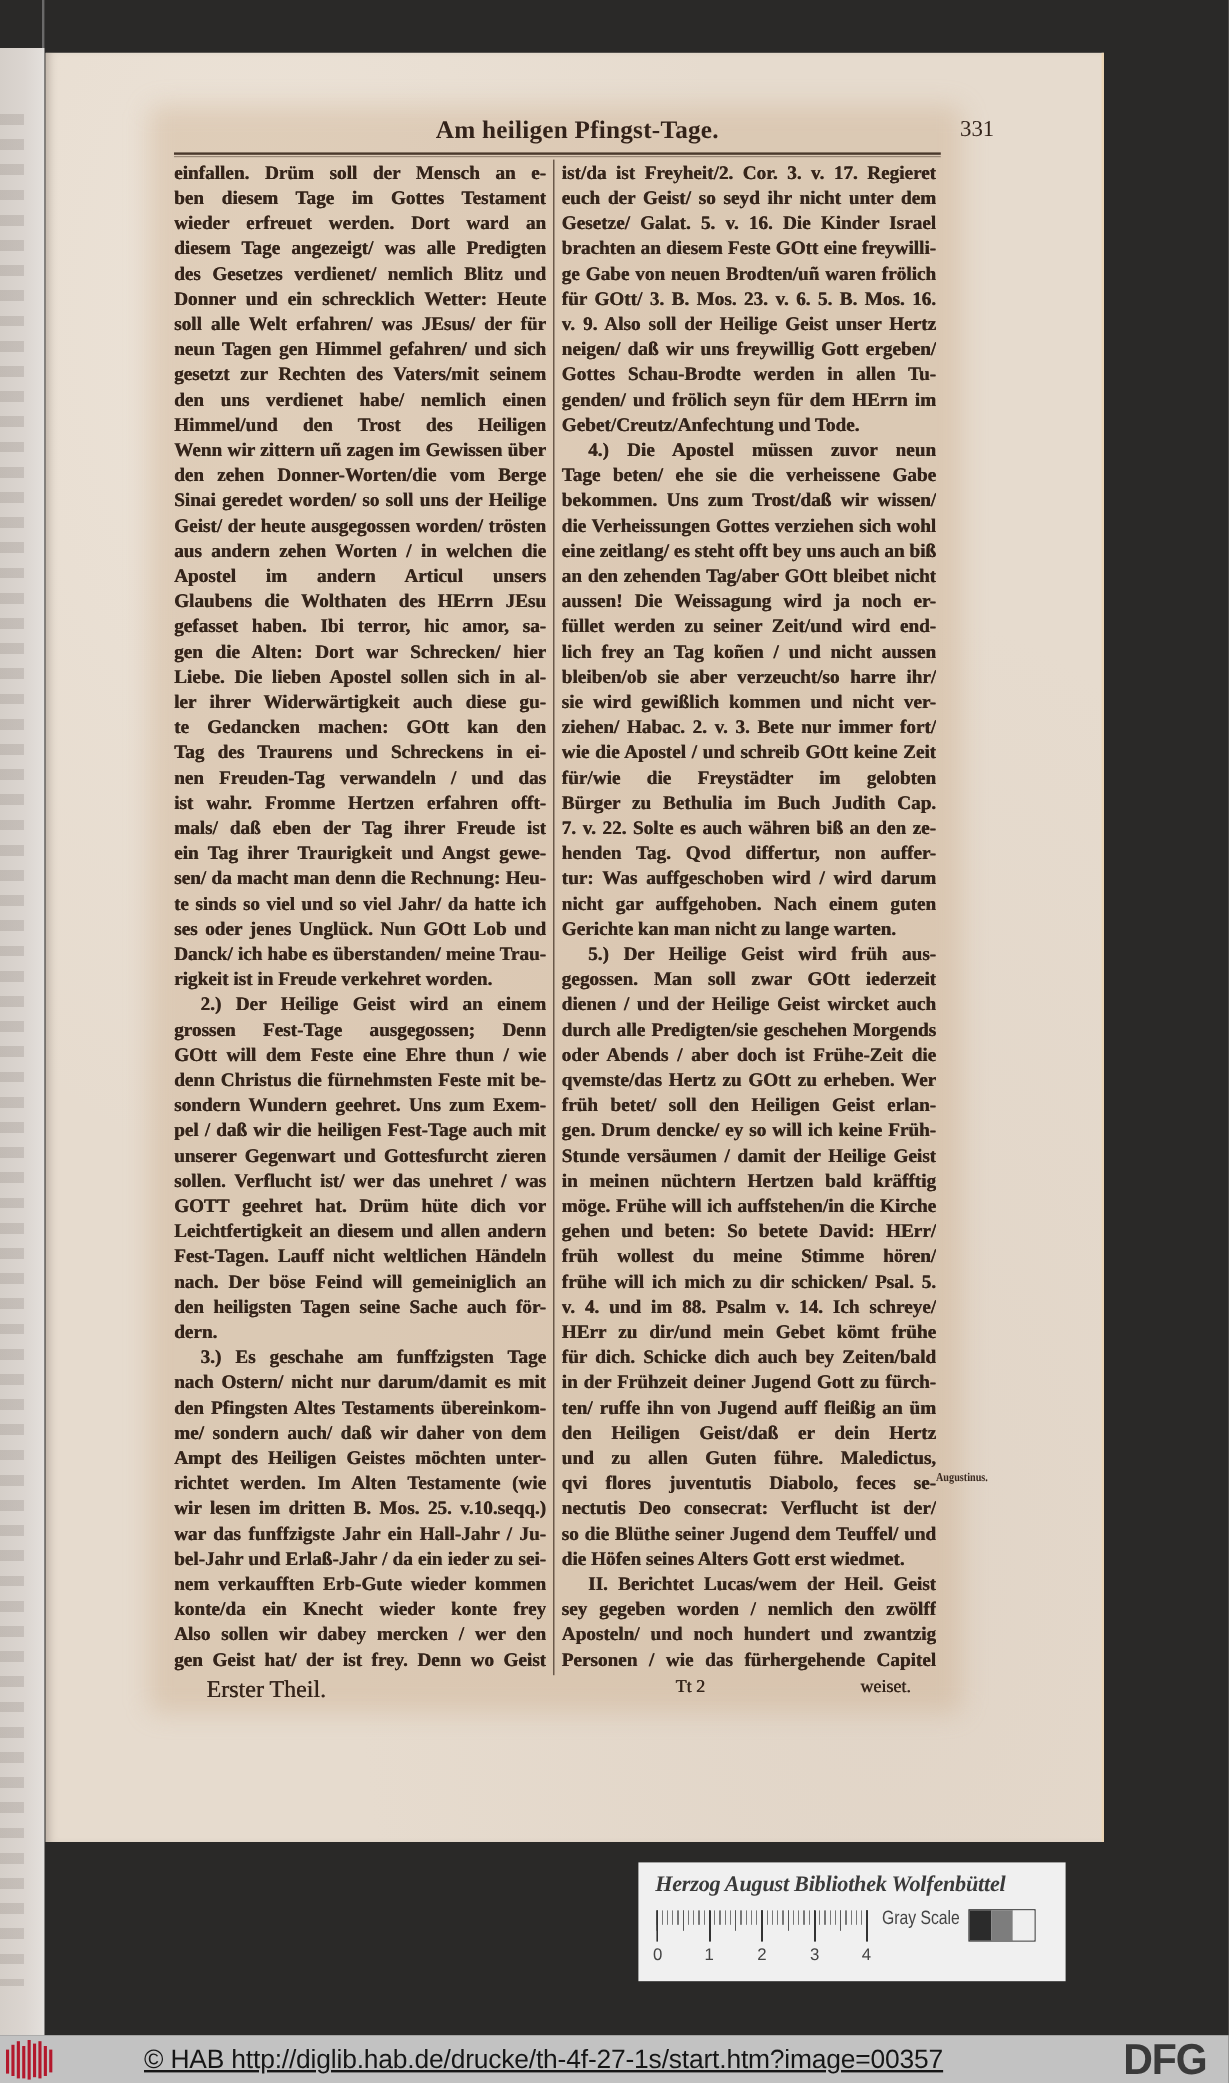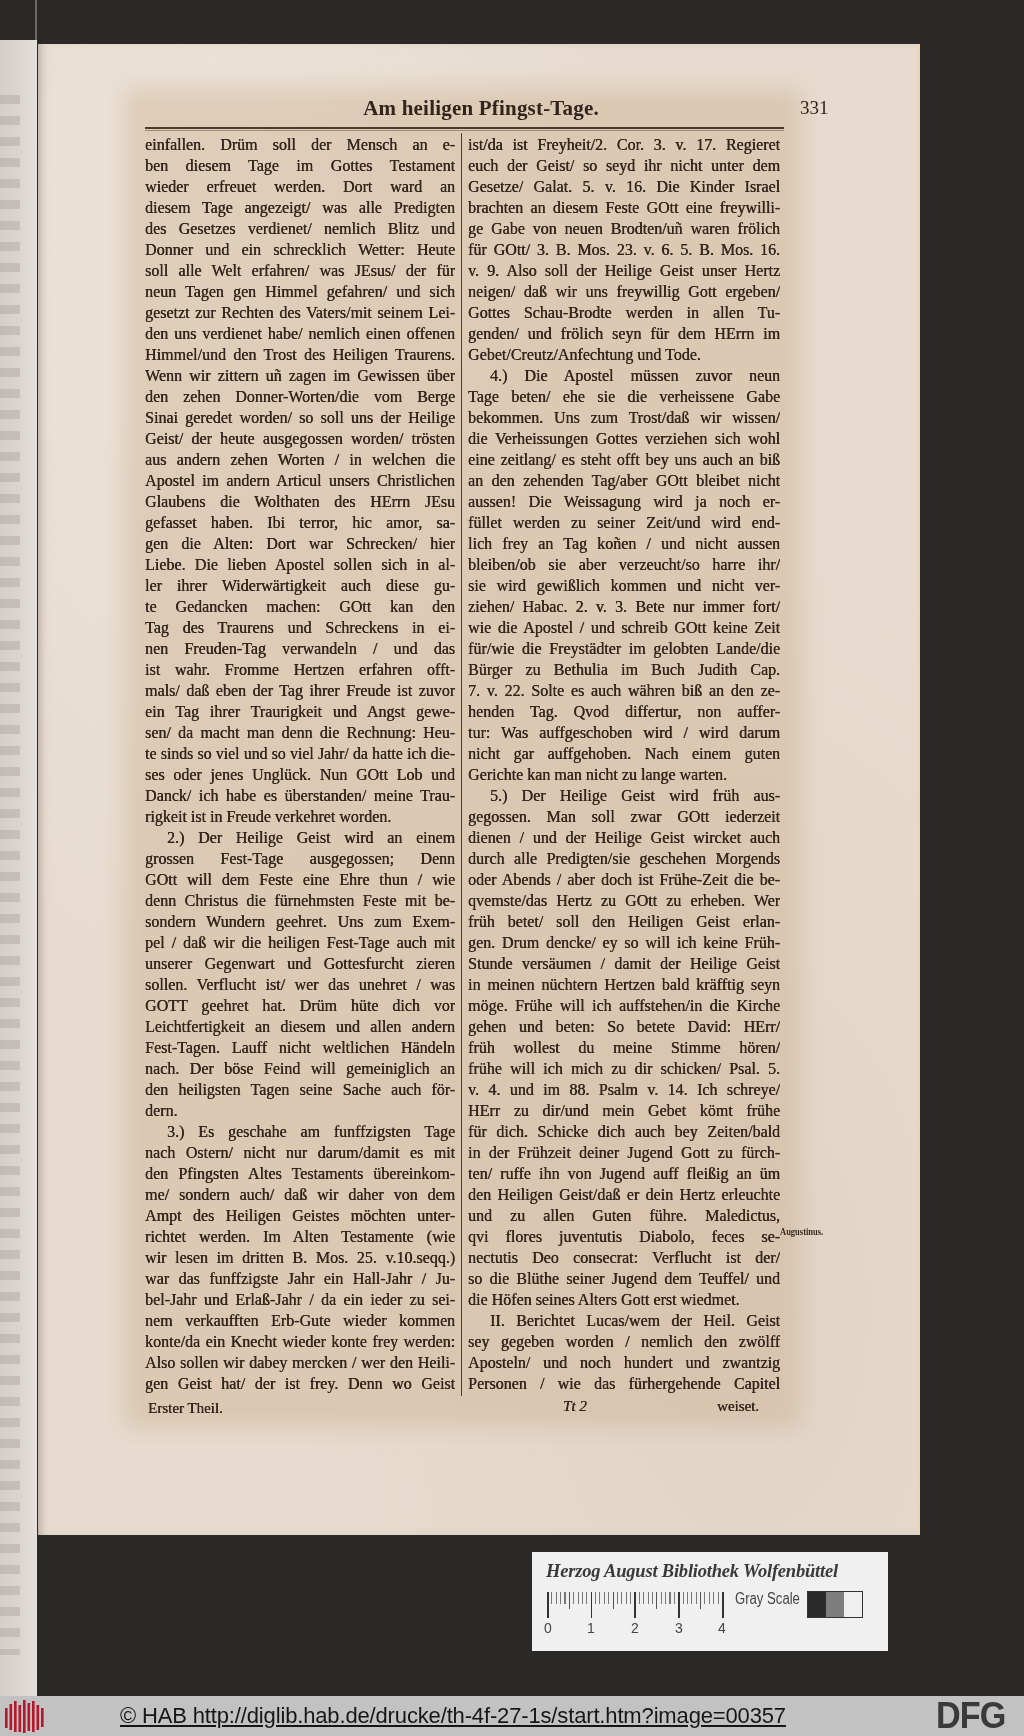--- a/index.html
+++ b/index.html
@@ -41,41 +41,41 @@
     left:343px; top:95px; width:256px; height:26px; line-height:26px;
     font-weight:bold; font-size:21px; color:#33231a; text-align:right; letter-spacing:.2px;
   }
   .page-number {
     left:756px; top:96px; width:28px; line-height:24px; font-size:19px; color:#33231a; margin-left:44px;
   }
   .head-rule { left:145px; top:127px; width:639px; height:2px; background:#4a392c; }
   .head-rule2 { left:145px; top:130px; width:639px; height:1px; background:rgba(74,57,44,.45); }
 
   
-  .col { top:134px; }
+  .col { top:134px;font-weight:bold; }
   .col-left { left:145px; width:310px; }
   .col-right { left:468px; width:312px; }
   .ln {
     height:21px; line-height:21px; overflow:hidden;
     font-size:16px; color:#35251b;
     text-align:justify; text-align-last:justify;
     text-shadow:.35px 0 0 #35251b;
   }
   .ln.ind { padding-left:22px; }
   .ln.last { text-align-last:left; }
   .divider { left:461px; top:133px; width:1px; height:1263px; background:#4e3d30; }
 
   .margin-note {
     left:780px; top:1226px; font-size:10px; font-weight:bold; color:#3a2a20;
     transform:scaleX(.85); transform-origin:left center; white-space:nowrap;
   }
 
   
-  .foot-volume { left:148px; top:1398px; font-size:15px; line-height:21px; color:#35251b; text-shadow:.35px 0 0 #35251b; }
-  .foot-signature { left:563px; top:1396px; font-size:15px; line-height:21px; color:#35251b; text-shadow:.35px 0 0 #35251b;font-style:italic; }
+  .foot-volume { left:172px; top:1398px; font-size:20px; line-height:21px; color:#35251b; text-shadow:.35px 0 0 #35251b; }
+  .foot-signature { left:563px; top:1396px; font-size:15px; line-height:21px; color:#35251b; text-shadow:.35px 0 0 #35251b; }
   .foot-catchword { left:700px; top:1396px; width:76px; font-size:15px; line-height:21px; color:#35251b; text-align:center; text-shadow:.35px 0 0 #35251b; }
 
   
   .card { left:532px; top:1552px; width:356px; height:99px; background:#f0f0f0; }
   .card-title {
     left:546px; top:1559px; width:330px; font-size:18.5px; font-weight:bold; color:#3a3a3a;
     line-height:24px; white-space:nowrap; letter-spacing:-.2px;font-style:italic;
   }
   .ruler { left:547px; top:1592px; width:177px; height:26px; }
   .ruler .minor, .ruler .mid, .ruler .major { position:absolute; left:0; top:0; width:177px; }

